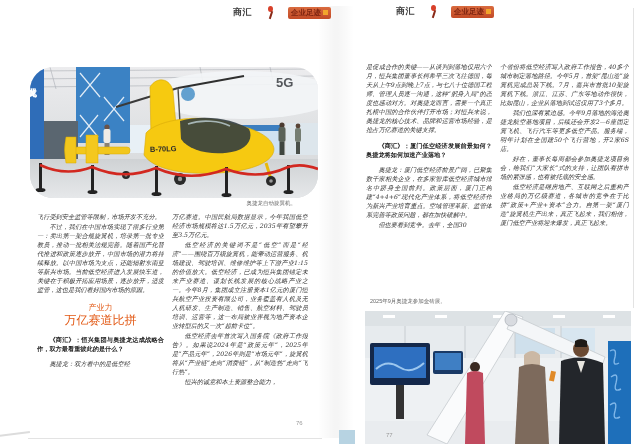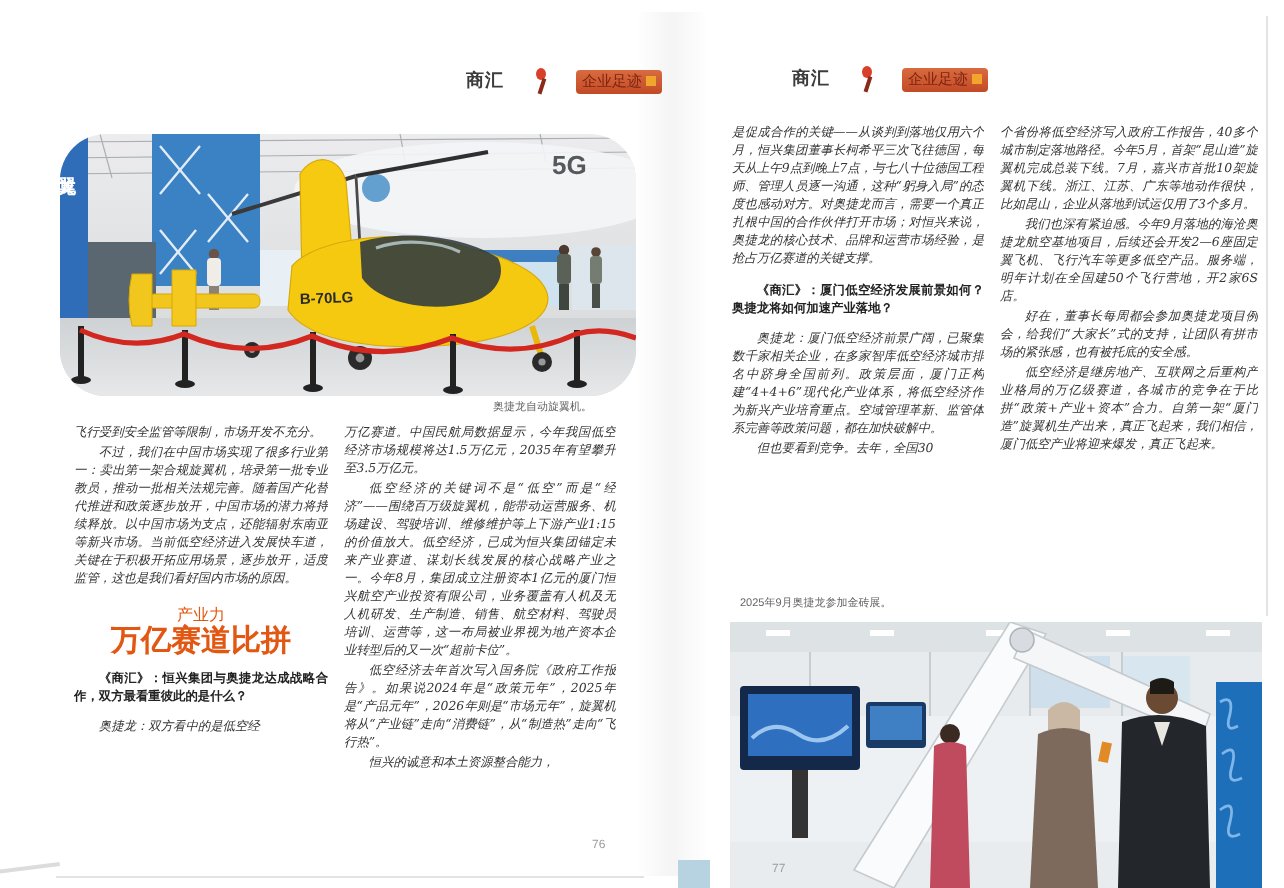--- a/index.html
+++ b/index.html
@@ -5,41 +5,41 @@
   html,body{margin:0;padding:0;}
   #screen{position:relative;width:642px;height:444px;background:#ffffff;overflow:hidden;
           font-family:"Liberation Sans","DejaVu Sans",sans-serif;color:#3a3a3a;}
   
   .page-edge{position:absolute;background:#e3e3e3;}
   .gutter-shadow{position:absolute;left:318px;top:6px;width:36px;height:432px;
      background:linear-gradient(90deg,rgba(0,0,0,0) 0%,rgba(0,0,0,0.04) 45%,rgba(0,0,0,0.04) 55%,rgba(0,0,0,0) 100%);}
   .gutter-mark{position:absolute;left:339px;top:430px;width:16px;height:14px;background:#b7d3e2;}
   .corner-mark{position:absolute;left:-2px;top:433px;width:32px;height:2px;background:#dcdcdc;transform:rotate(-7deg);}
   
-  .hdr{position:absolute;display:flex;align-items:center;gap:14px;margin-top:28px;}
+  .hdr{position:absolute;display:flex;align-items:center;gap:14px;}
   .hdr .brand{font-size:9px;font-weight:bold;color:#3c3c3c;letter-spacing:0.5px;}
   .mic{position:relative;width:8px;height:13px;}
   .mic .head{position:absolute;left:2px;top:0;width:5px;height:6px;border-radius:50%;background:#d8402a;}
   .mic .stem{position:absolute;left:4px;top:5px;width:1.5px;height:8px;background:#8a2a18;transform:rotate(18deg);}
   .badge{display:flex;align-items:center;gap:2px;background:linear-gradient(#d96b3f,#c24a26);
          border-radius:2px;padding:1px 3px;height:10px;}
-  .badge .badge-text{font-size:7.5px;font-weight:normal;color:#7e2410;line-height:1;}
+  .badge .badge-text{font-size:7.5px;font-weight:bold;color:#7e2410;line-height:1;}
   .badge .sq{width:5px;height:5px;background:#f2a52c;}
   
   .caption{position:absolute;font-size:5.5px;color:#666;}
   .pagenum{position:absolute;font-size:6px;color:#9a9a9a;}
   
   .col{position:absolute;overflow:hidden;font-size:6.2px;line-height:9px;text-align:justify;color:#3a3a3a;}
   .col p{margin:0 0 1px 0;text-indent:2em;}
   .col p.noindent{text-indent:0;}
   .col p.question{font-weight:bold;color:#222;margin-top:7px;margin-bottom:6px;}
   .col p.answer{font-family:"DejaVu Serif","Liberation Serif",serif;font-style:italic;color:#333;}
   .subhead{margin:9px 0 8px 0;text-align:center;text-indent:0 !important;}
   .subhead .kicker{display:block;font-size:8px;font-weight:normal;color:#e25712;margin-bottom:2px;}
-  .subhead .l1,.subhead .l2{display:block;font-size:15px;line-height:13px;font-weight:bold;color:#e25712;}
+  .subhead .l1,.subhead .l2{display:block;font-size:12px;line-height:13px;font-weight:normal;color:#e25712;}
   
   .photo{position:absolute;overflow:hidden;}
   svg{display:block;}
 </style>
 </head>
 <body>
 
 <div id="screen">
 
   <div class="gutter-shadow"></div>

